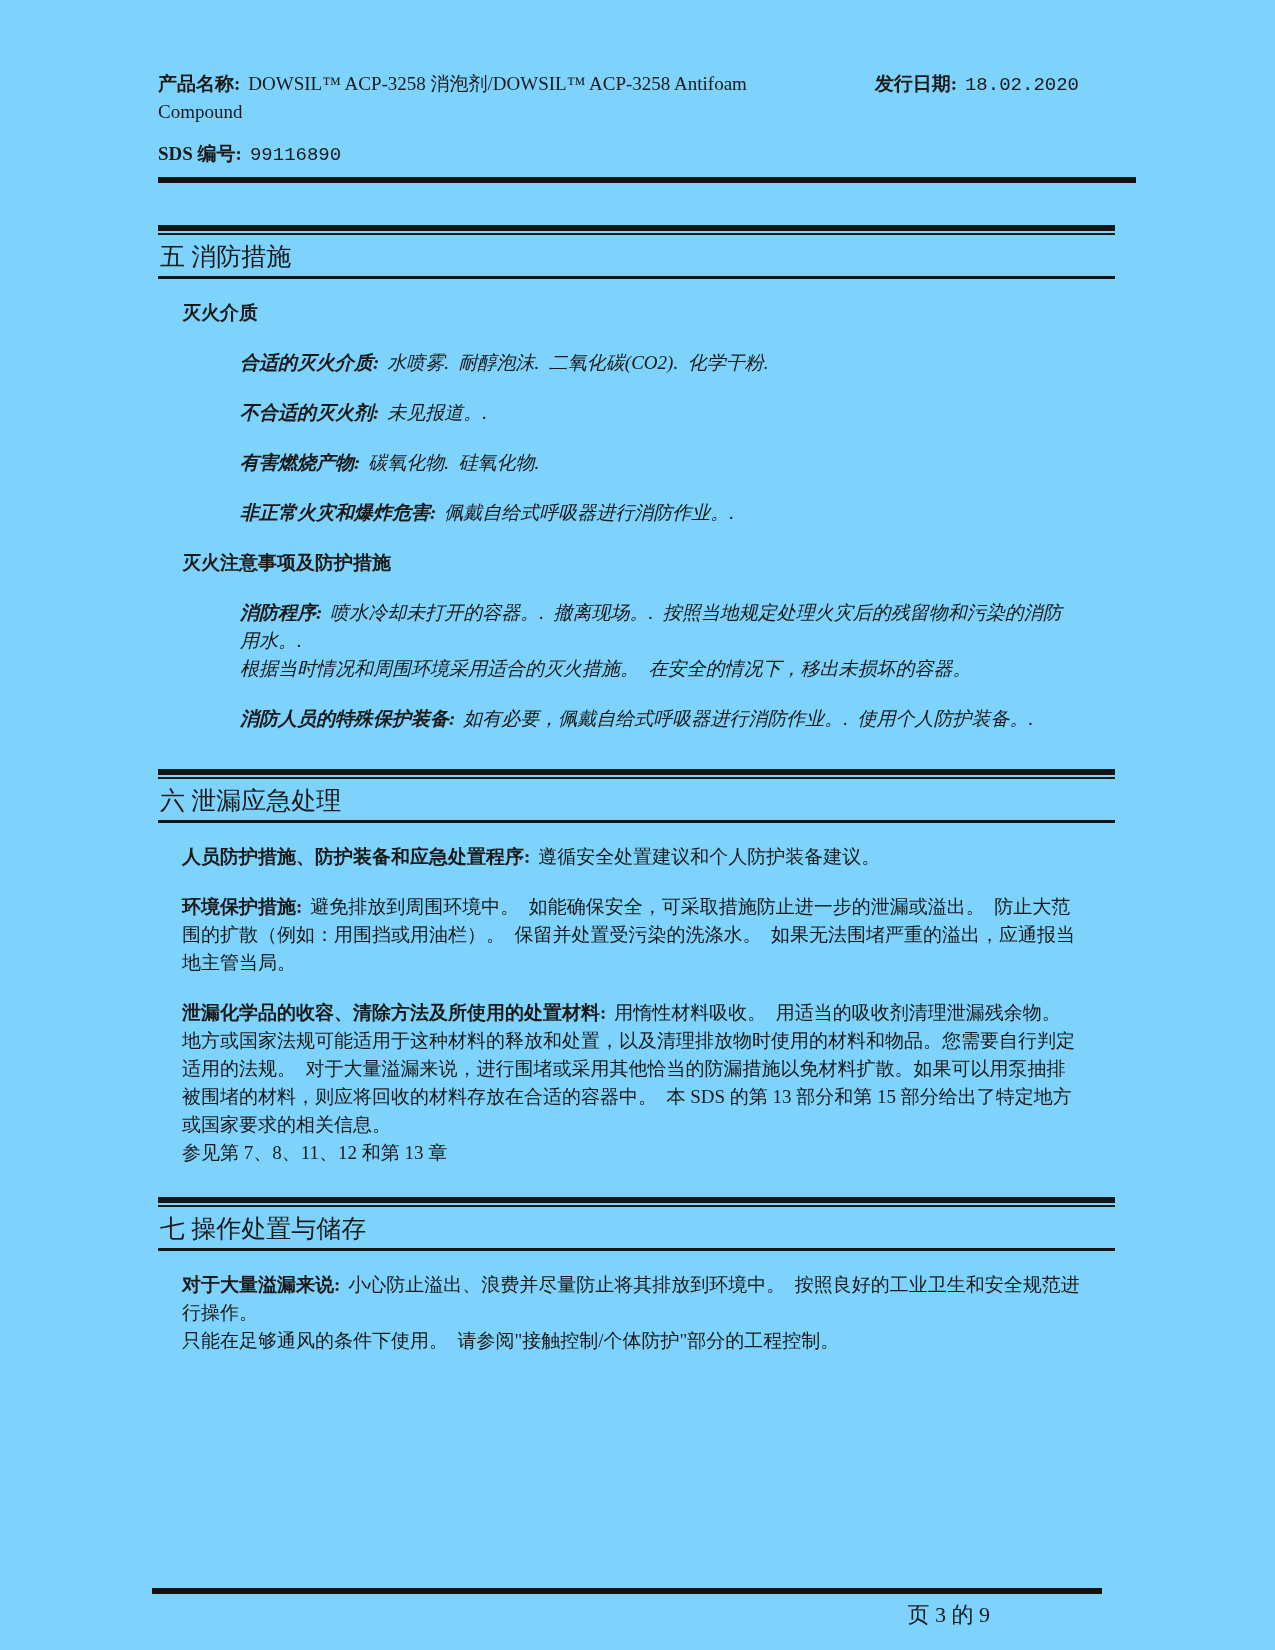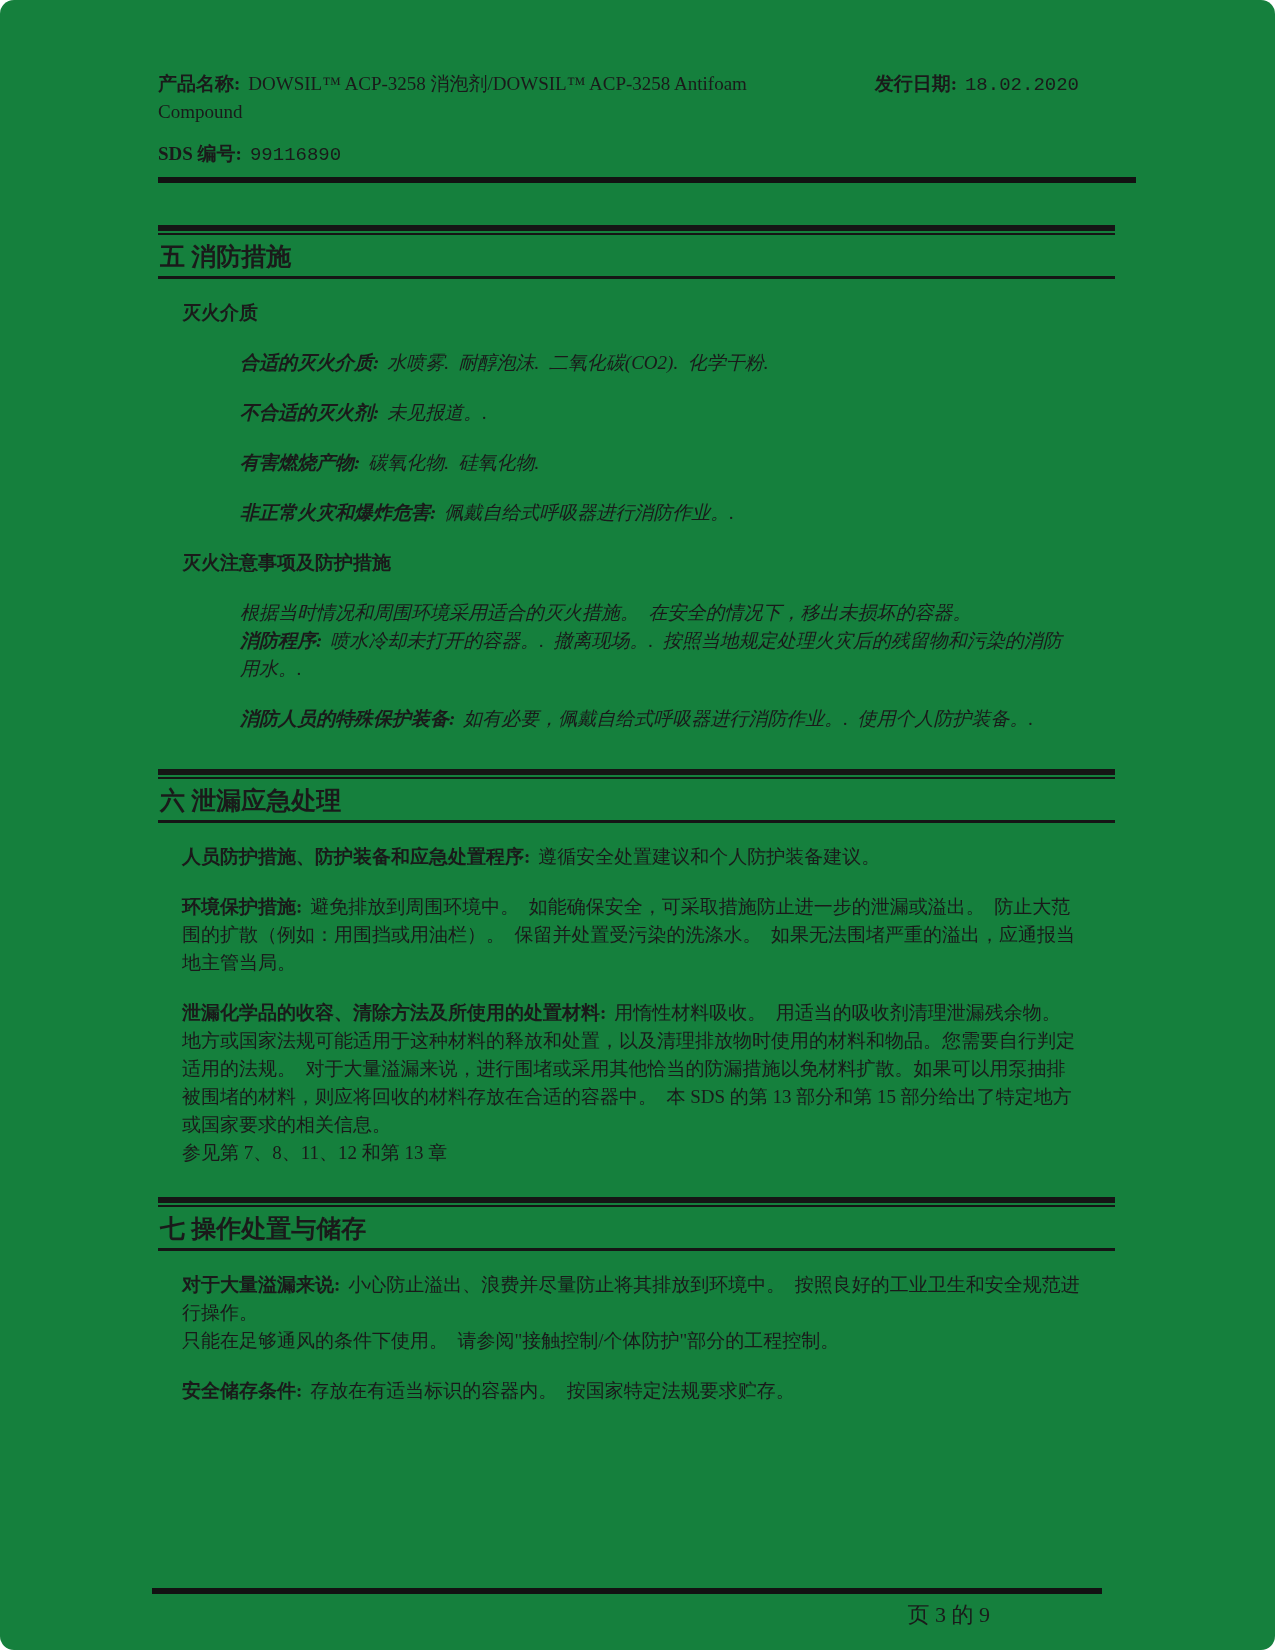--- a/index.html
+++ b/index.html
@@ -2,39 +2,39 @@
 <html><head>
 <meta charset="utf-8">
 <style>
   * { margin:0; padding:0; box-sizing:border-box; }
   html, body { background:#ffffff; }
   body {
     width:1275px; height:1650px; position:relative; overflow:hidden;
     font-family:"Liberation Serif","DejaVu Serif",serif;
     color:#1a1a1a; font-size:19px; line-height:28px;
   }
-  .page { position:absolute; inset:0; background:#15803d;border-radius:14px; }
+  .page { position:absolute; inset:0; background:#7dd3fc; }
   .content { position:absolute; left:158px; top:70px; width:957px; }
 
   
   .hdr-row { display:flex; align-items:flex-start; }
   .hdr-left { width:648px; }
   .hdr-right { margin-left:auto; padding-right:36px; white-space:nowrap; }
   .lbl { font-weight:bold; padding-right:8px; }
   .num { font-family:"Liberation Mono","DejaVu Sans Mono",monospace; font-size:19px; }
   .sds-row { margin-top:14px; }
   .rule-a { height:6px; background:#121212; width:978px; margin-top:8px; }
 
   
   .sec-head { margin-top:42px; }
   .sec-head.mt36 { margin-top:36px; }
   .sec-head.mt30 { margin-top:30px; }
   .sec-head .bar  { height:6px; background:#151515; }
   .sec-head .thin { height:2px; background:#151515; margin-top:2px; }
-  .sec-head h2 { font-size:25px; line-height:30px; font-weight:bold; margin:7px 0 4px 2px; }
+  .sec-head h2 { font-size:25px; line-height:30px; font-weight:normal; margin:7px 0 4px 2px; }
   .sec-head .under { height:3px; background:#151515; }
 
   
   .sec-body { margin-top:20px; }
   .blk { margin-bottom:22px; padding-right:35px;margin-left:24px; }
   .blk:last-child { margin-bottom:0; }
   .grp { font-size:19px; font-weight:bold; }
   .indent { margin-left:82px;font-style:italic; }
   .ptext { white-space:pre-wrap; }
 
@@ -76,22 +76,22 @@
 
         <div class="blk indent">
             <p><b class="lbl">有害燃烧产物:</b><span class="ptext">碳氧化物.  硅氧化物.</span></p>
           </div>
         <div class="blk indent">
             <p><b class="lbl">非正常火灾和爆炸危害:</b><span class="ptext">佩戴自给式呼吸器进行消防作业。.</span></p>
           </div>
 
         <h3 class="blk grp">灭火注意事项及防护措施</h3>
         <div class="blk indent">
+            <p><b class="lbl">消防程序:</b><span class="ptext">喷水冷却未打开的容器。.  撤离现场。.  按照当地规定处理火灾后的残留物和污染的消防用水。.</span></p>
             <p><span class="ptext">根据当时情况和周围环境采用适合的灭火措施。  在安全的情况下，移出未损坏的容器。</span></p>
-            <p><b class="lbl">消防程序:</b><span class="ptext">喷水冷却未打开的容器。.  撤离现场。.  按照当地规定处理火灾后的残留物和污染的消防用水。.</span></p>
           </div>
         <div class="blk indent">
             <p><b class="lbl">消防人员的特殊保护装备:</b><span class="ptext">如有必要，佩戴自给式呼吸器进行消防作业。.  使用个人防护装备。.</span></p>
           </div>
       </div>
     </section>
 
     <section>
       <div class="sec-head mt36">
         <div class="bar"></div>
@@ -118,23 +118,20 @@
         <div class="bar"></div>
         <div class="thin"></div>
         <h2>七 操作处置与储存</h2>
         <div class="under"></div>
       </div>
       <div class="sec-body">
         <div class="blk">
             <p><b class="lbl">对于大量溢漏来说:</b><span class="ptext">小心防止溢出、浪费并尽量防止将其排放到环境中。  按照良好的工业卫生和安全规范进行操作。</span></p>
             <p><span class="ptext">只能在足够通风的条件下使用。  请参阅"接触控制/个体防护"部分的工程控制。</span></p>
           </div>
-        <div class="blk">
-            <p><b class="lbl">安全储存条件:</b><span class="ptext">存放在有适当标识的容器内。  按国家特定法规要求贮存。</span></p>
-          </div>
       </div>
     </section>
 
   </div>
 
   <footer class="footer">
     <div class="rule-f"></div>
     <div class="page-num">页 3 的 9</div>
   </footer>
 </div>

